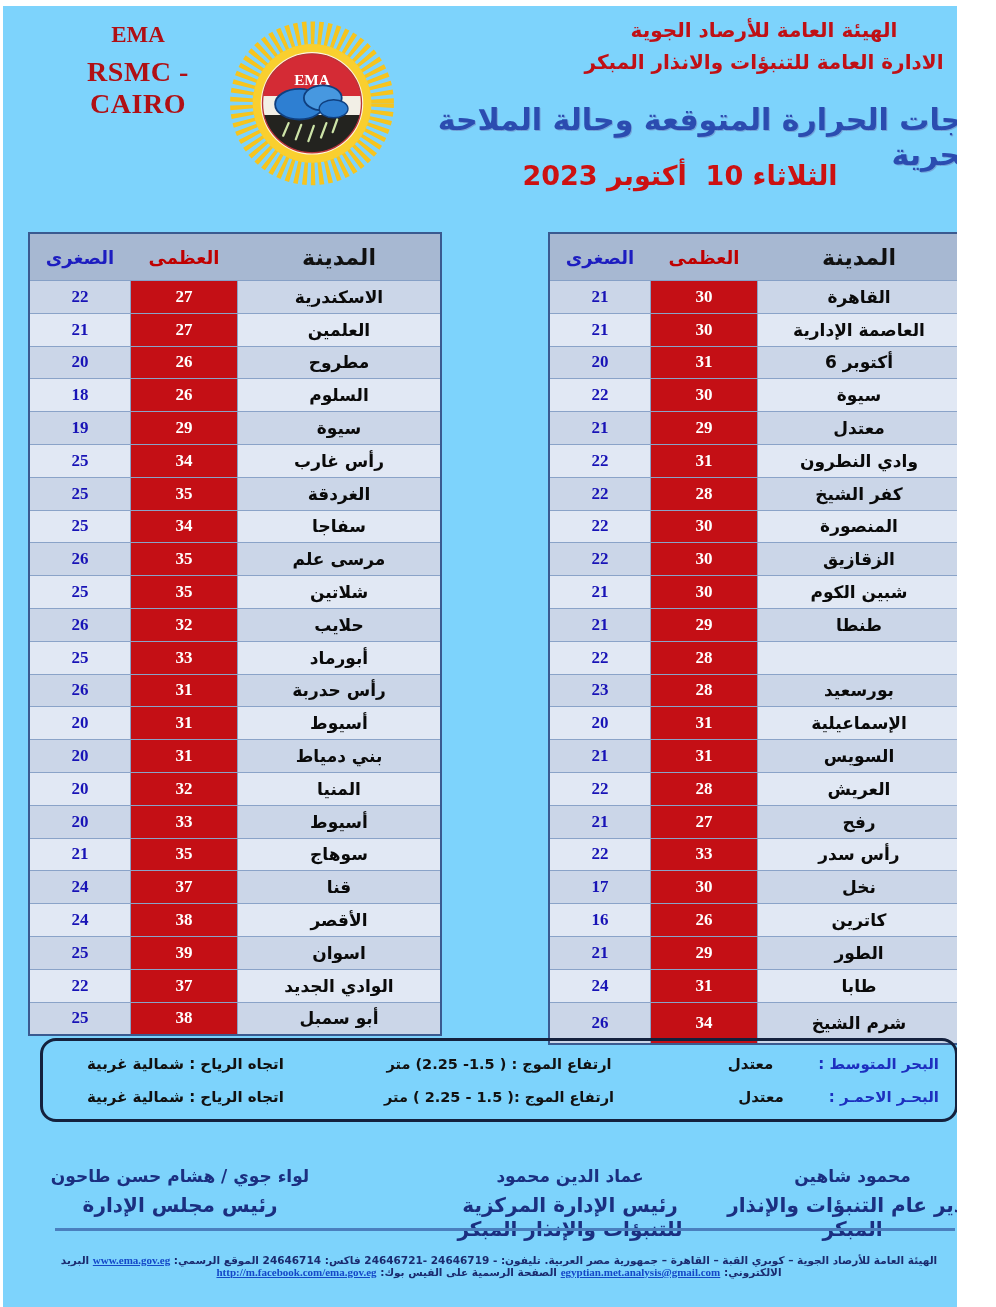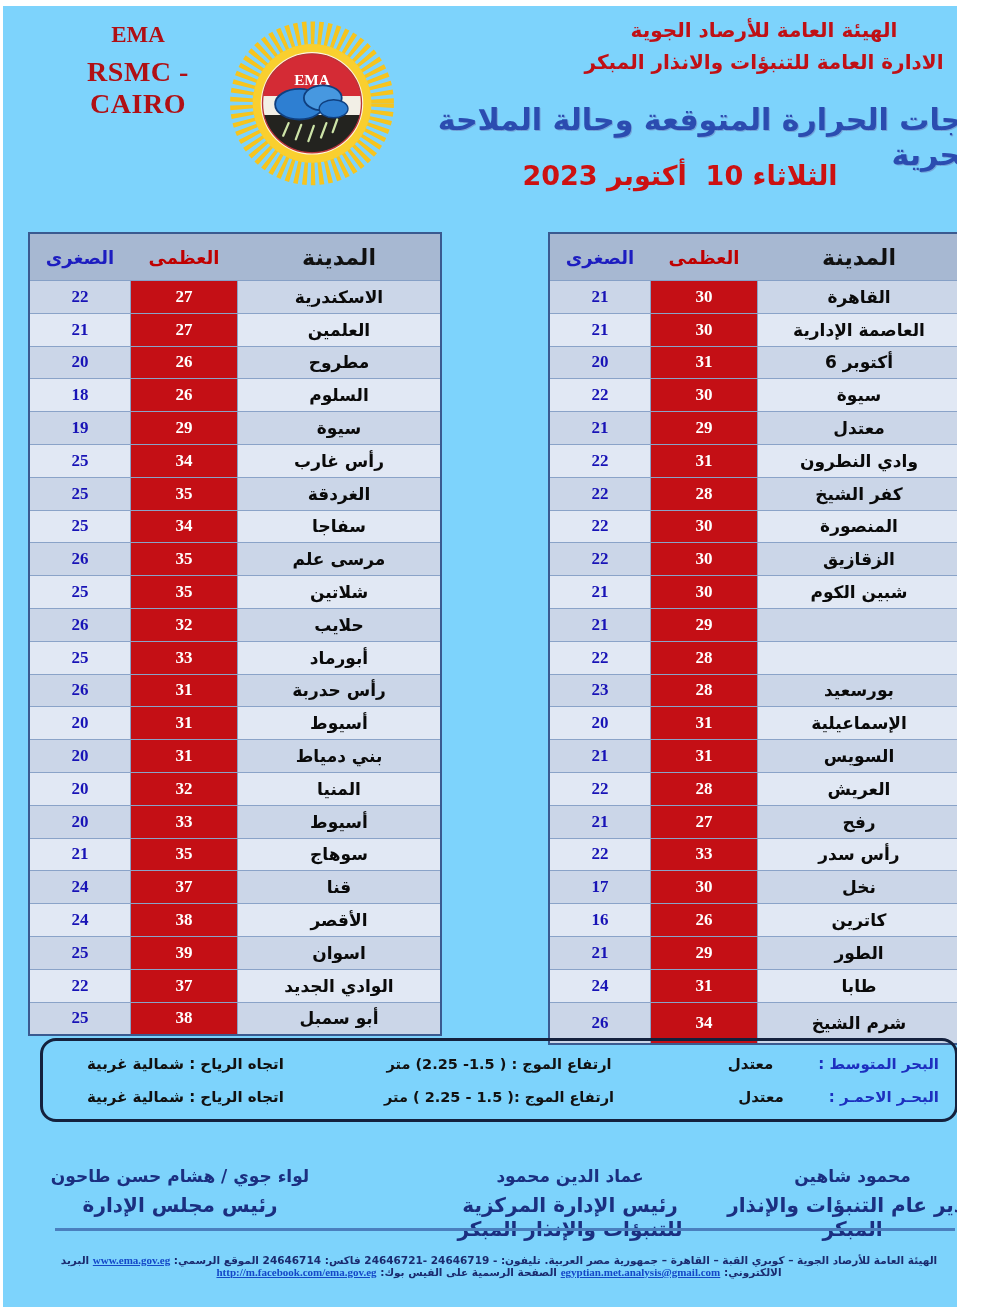--- a/index.html
+++ b/index.html
@@ -172,20 +172,21 @@
           <div class="cell city">الزقازيق</div>
         </div>
         <div class="trow">
           <div class="cell min">21</div>
           <div class="cell max">30</div>
           <div class="cell city">شبين الكوم</div>
         </div>
         <div class="trow">
           <div class="cell min">21</div>
           <div class="cell max">29</div>
+          <div class="cell city">طنطا</div>
         </div>
         <div class="trow">
           <div class="cell min">22</div>
           <div class="cell max">28</div>
         </div>
         <div class="trow">
           <div class="cell min">23</div>
           <div class="cell max">28</div>
           <div class="cell city">بورسعيد</div>
         </div>

